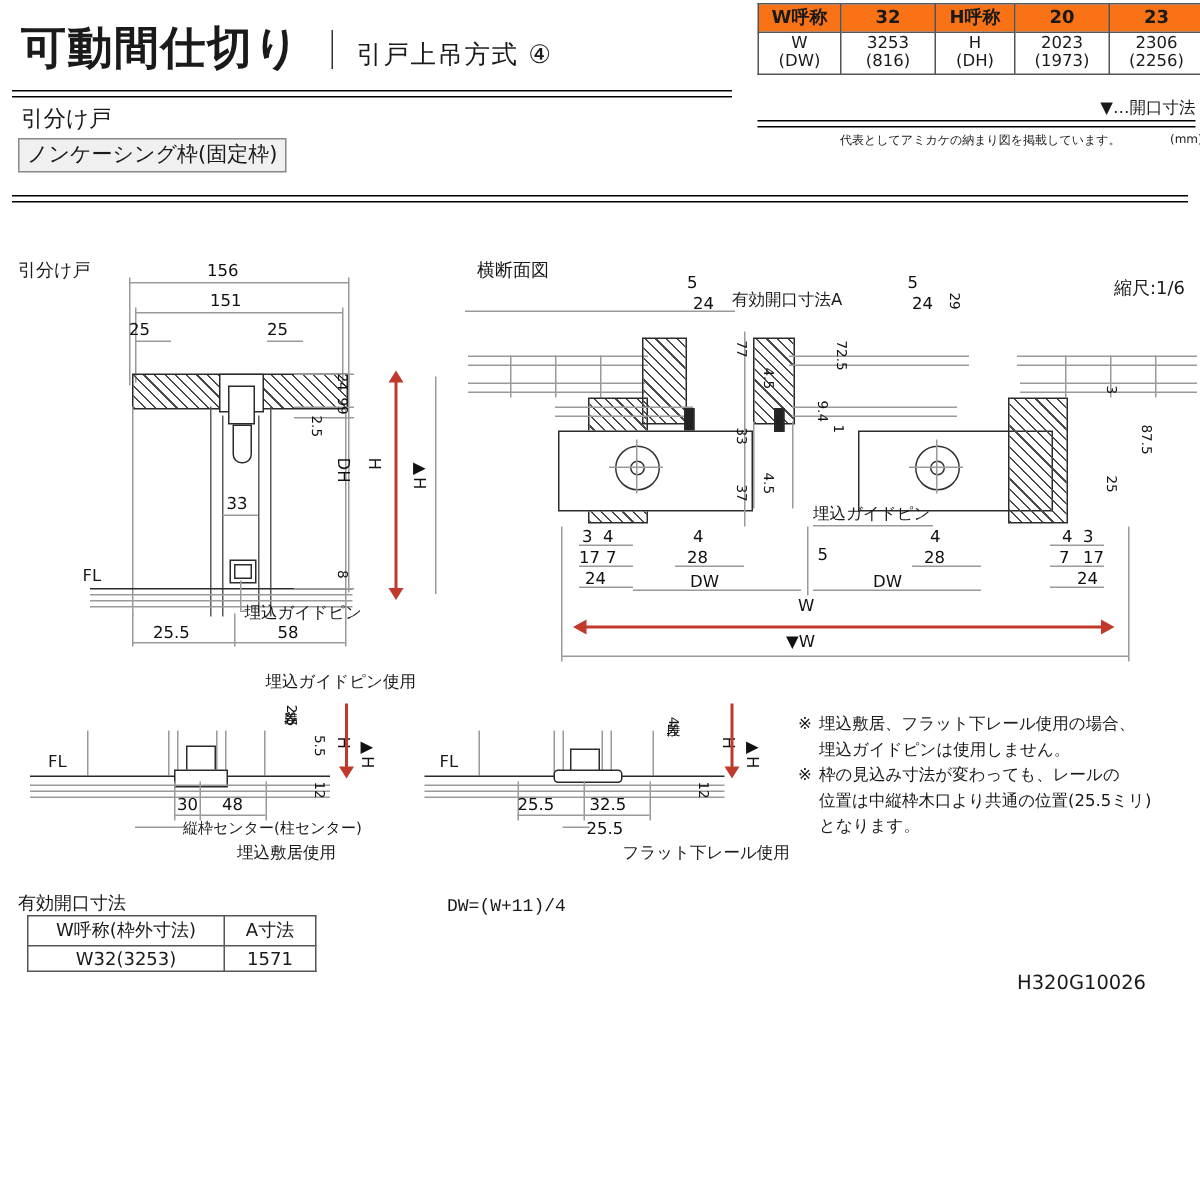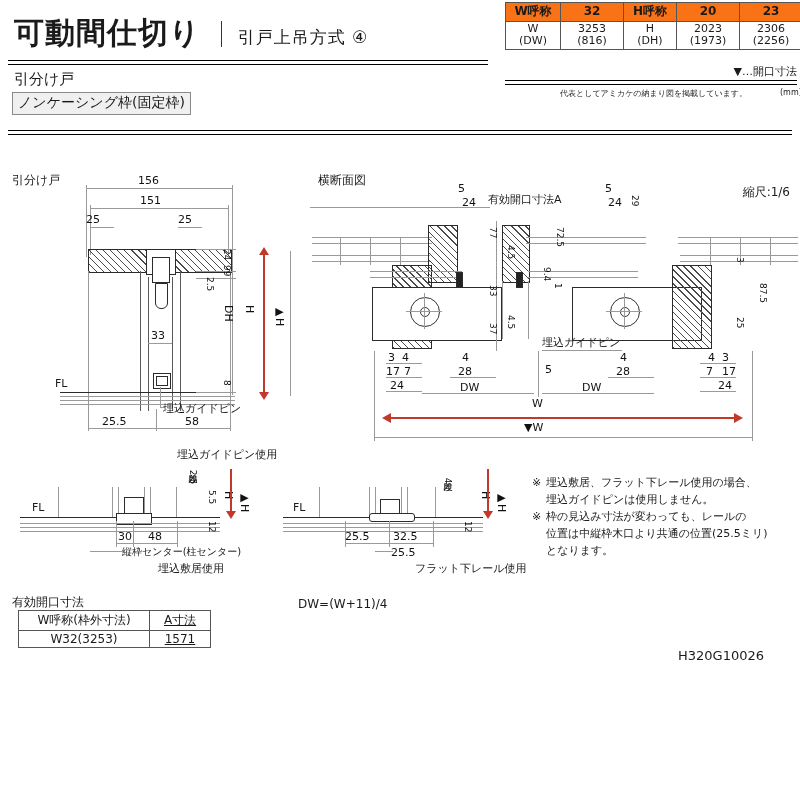--- a/index.html
+++ b/index.html
@@ -79,25 +79,25 @@
   #notes{position:absolute;left:532px;top:474px;font-size:11px;line-height:1.55;}
   #notes .nrow{display:flex;}
   #notes .mark{width:14px;flex:none;}
 
   
   #oa-caption{position:absolute;left:12px;top:594px;font-size:12px;}
   table.oa{position:absolute;left:18px;top:610px;border-collapse:collapse;
      font-size:12px;table-layout:fixed;}
   table.oa td{border:1px solid #555;text-align:center;padding:1px 0;}
   table.oa td.c1{width:130px;}
-  table.oa td.c2{width:60px;text-decoration:underline;}
+  table.oa td.c2{width:60px;}
 
   
   #formula{position:absolute;left:272px;top:596px;font-size:12px;line-height:1.45;}
-  #formula .l2{padding-left:26px;}
+  #formula .l2{padding-left:26px;font-family:Liberation Mono, monospace;}
 
   
   #doc-code{position:absolute;left:678px;top:648px;font-size:13px;}
 
   .arrowdown{position:absolute;width:0;height:0;
      border-left:5px solid transparent;border-right:5px solid transparent;
      border-top:8px solid #c0392b;}
   .arrowup{position:absolute;width:0;height:0;
      border-left:5px solid transparent;border-right:5px solid transparent;
      border-bottom:8px solid #c0392b;}

